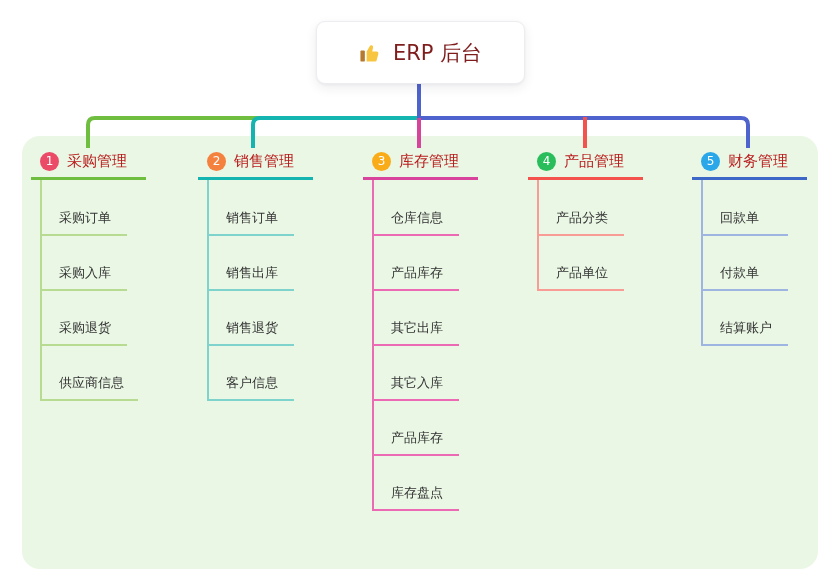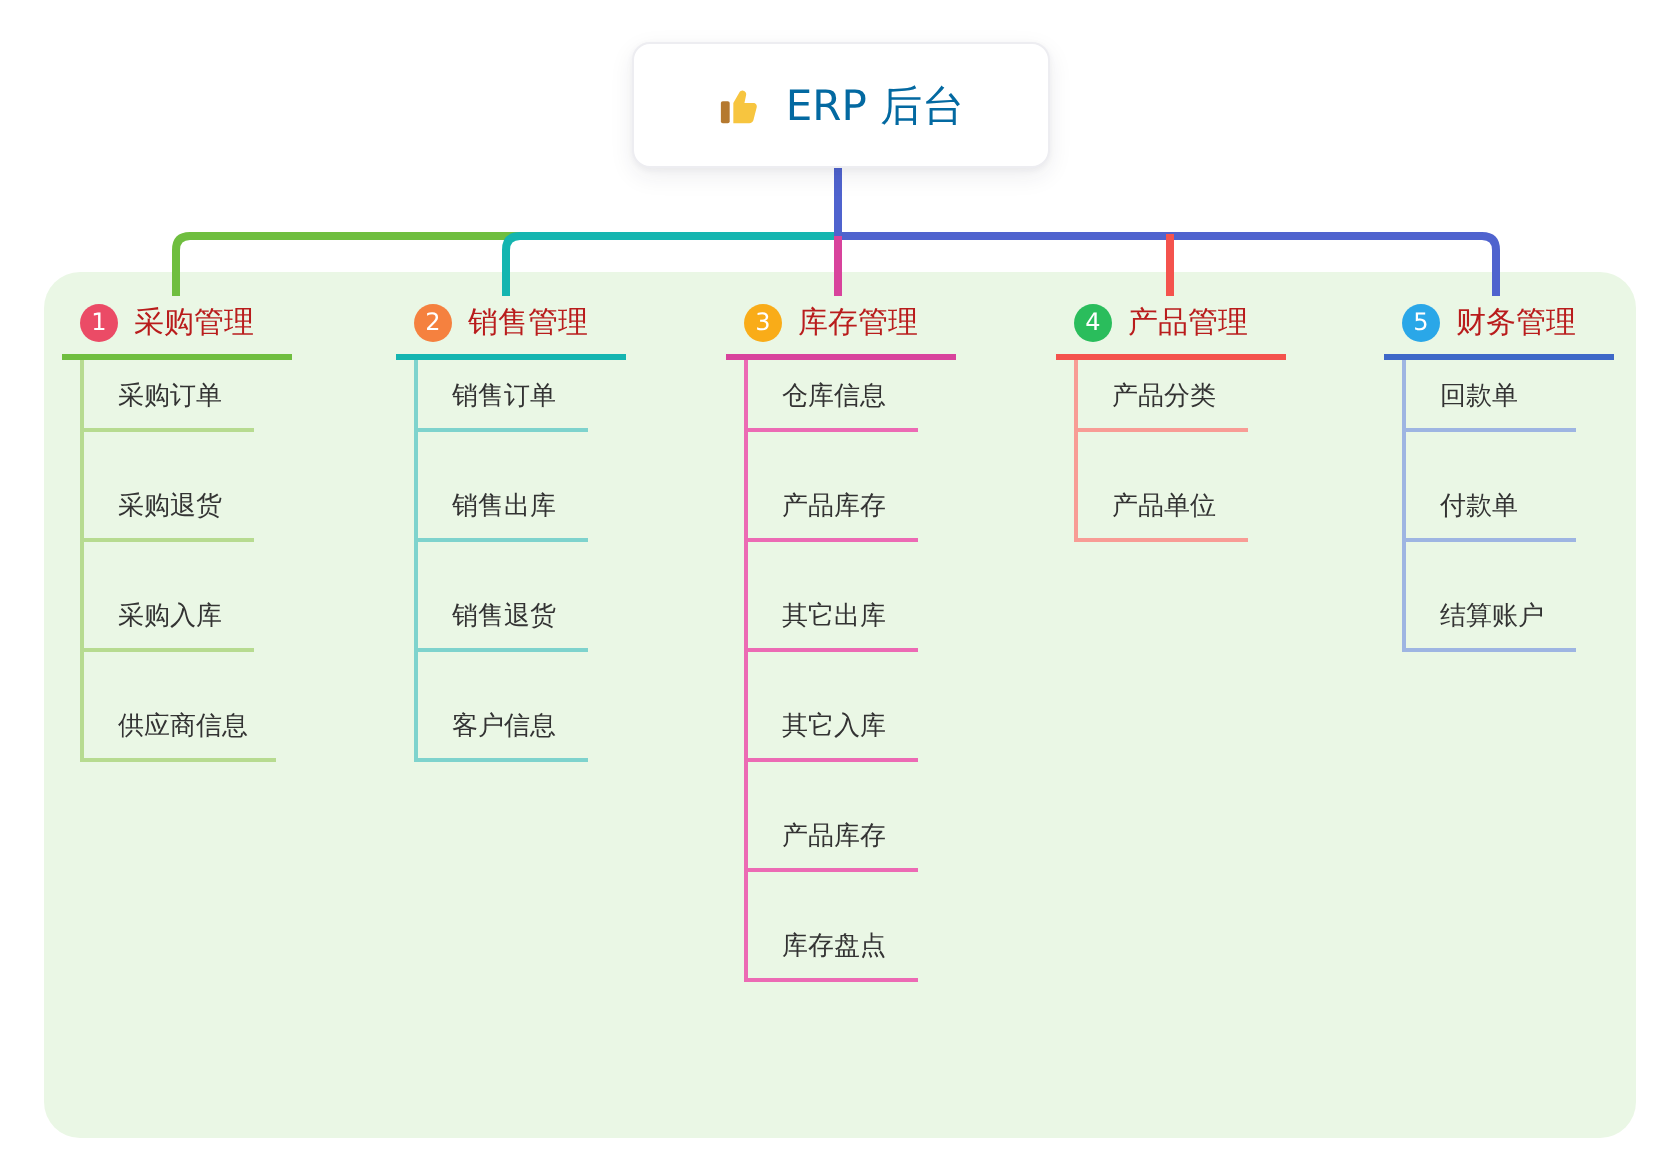--- a/index.html
+++ b/index.html
@@ -14,21 +14,21 @@
     border-radius:18px;
   }
   svg.connectors { position:absolute; left:0; top:0; width:839px; height:588px; }
   svg.connectors path { fill:none; stroke-width:4; }
 
   .root-node {
     position:absolute; left:316px; top:21px; width:207px; height:61px;
     background:#ffffff; border:1px solid #ededf1; border-radius:9px;
     box-shadow:0 4px 12px rgba(40,40,60,.08), 0 1px 3px rgba(40,40,60,.05);
     display:flex; align-items:center; justify-content:center; gap:11px;
-    font-size:21px; font-weight:500; color:#0369a1; cursor:default;
+    font-size:21px; font-weight:500; color:#7f1d1d; cursor:default;
   }
   .root-node .thumb { display:flex; align-items:center; }
 
   .branch { position:absolute; top:147px; }
   .branch-heading {
     box-sizing:border-box; width:115px; height:33px;
     display:flex; align-items:center; gap:8px; padding:0 0 1px 9px;
     border-bottom:3px solid var(--accent);
   }
   .badge {
@@ -36,21 +36,21 @@
     background:var(--badge); color:#fff; font-size:12px; line-height:19px;
     text-align:center; font-weight:500;
   }
   .branch-label { font-size:15px; font-weight:500; color:#b91c1c; white-space:nowrap; }
 
   .children {
     list-style:none; margin:0 0 0 9px; padding:0;
     border-left:2px solid var(--light); width:max-content;
   }
   .children li { height:55px; display:flex; align-items:flex-end; }
-  .children li:first-child { height:36px; }
+  .children li:first-child { height:56px; }
   .child-label {
     display:inline-block; white-space:nowrap; min-width:54px;
     padding:0 14px 7px 17px; font-size:13px; color:#333;
     border-bottom:2px solid var(--light);
   }
 
   .b0 { left:31px; }
   .b1 { left:198px; }
   .b2 { left:363px; }
   .b3 { left:528px; }
@@ -85,24 +85,24 @@
   <div class="branch b0" style="--accent: #6fbe3f; --light: #b7db90; --badge: #eb4b66;">
     <div class="branch-heading">
       <span class="badge">1</span>
       <span class="branch-label">采购管理</span>
     </div>
     <ul class="children">
       <li>
           <span class="child-label">采购订单</span>
         </li>
       <li>
-          <span class="child-label">采购退货</span>
+          <span class="child-label">采购入库</span>
         </li>
       <li>
-          <span class="child-label">采购入库</span>
+          <span class="child-label">采购退货</span>
         </li>
       <li>
           <span class="child-label">供应商信息</span>
         </li>
     </ul>
   </div>
 
   <div class="branch b1" style="--accent: #14b5b0; --light: #7ed3cd; --badge: #f5813f;">
     <div class="branch-heading">
       <span class="badge">2</span>

